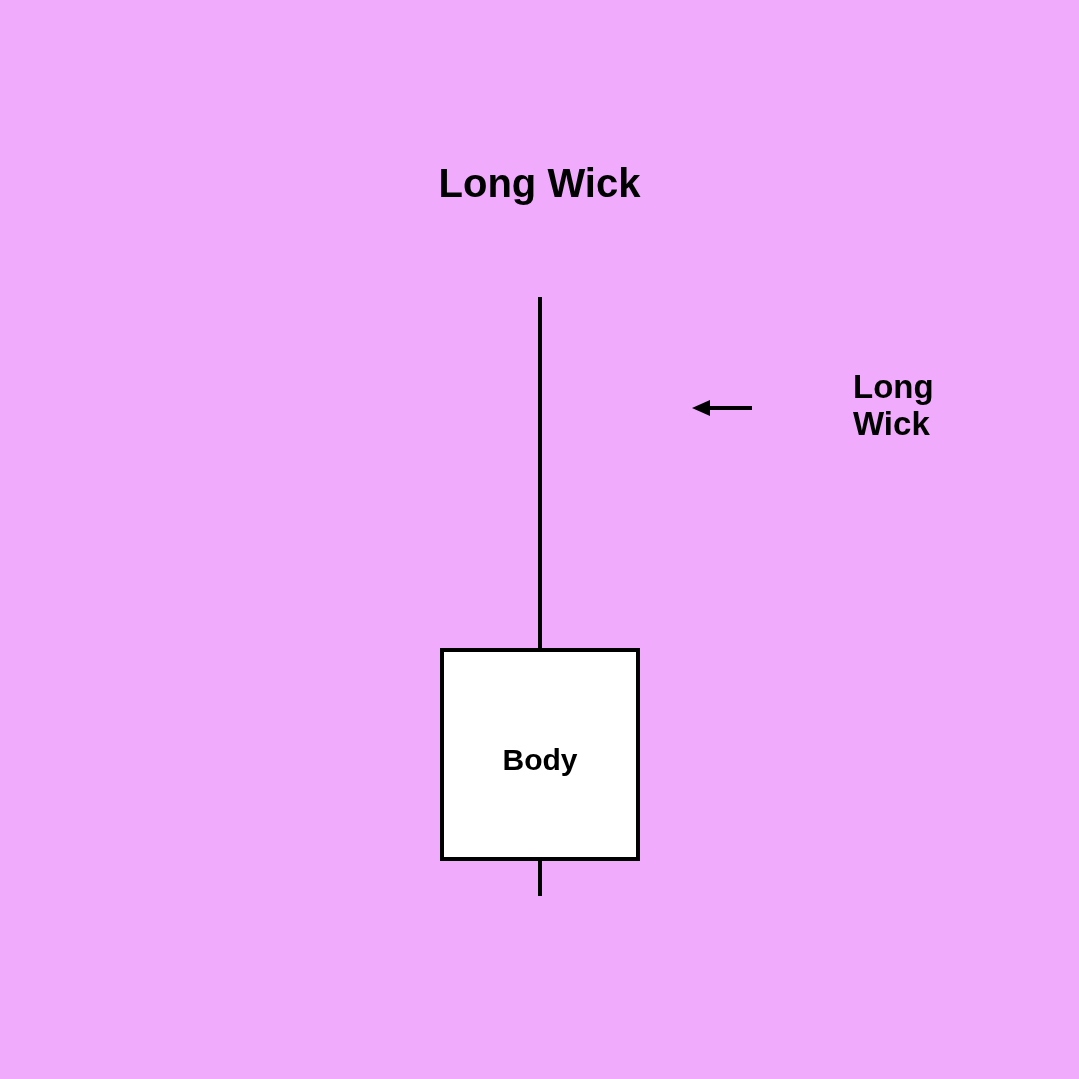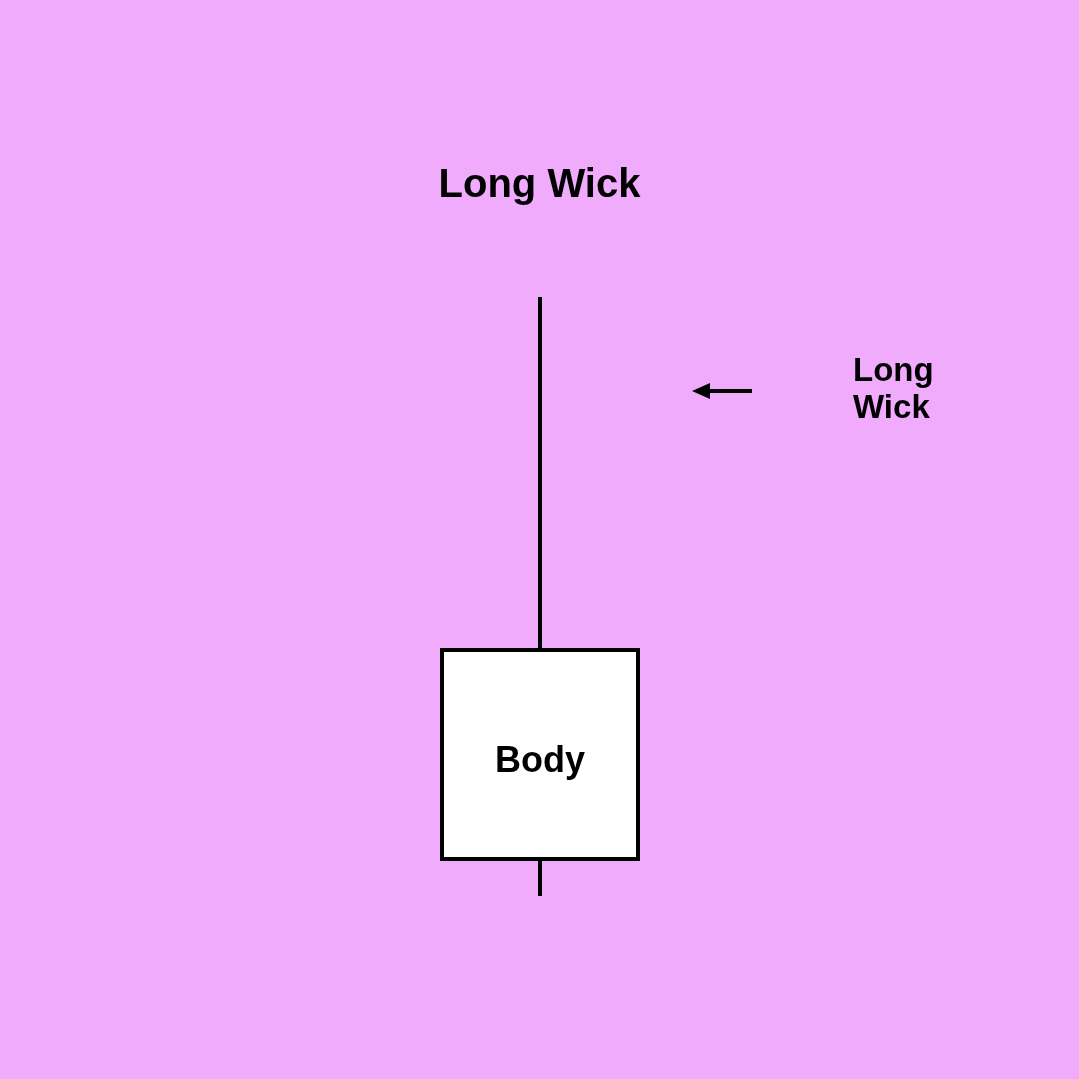--- a/index.html
+++ b/index.html
@@ -78,32 +78,32 @@
     border: 4px solid #000000;
     background: #ffffff;
   }
 
   .body-label {
     position: absolute;
     left: 440px;
     top: 740px;
     width: 200px;
     text-align: center;
-    font-size: 36px;
+    font-size: 30px;
     font-weight: bold;
     color: #000000;
     line-height: 40px;
     white-space: nowrap;
   }
 
   
   .annotation {
     position: absolute;
     left: 686px;
-    top: 351px;
+    top: 368px;
     width: 320px;
     height: 90px;
   }
 
   .annot-arrow {
     position: absolute;
     left: 0px;
     top: 28px;
     width: 70px;
     height: 24px;

